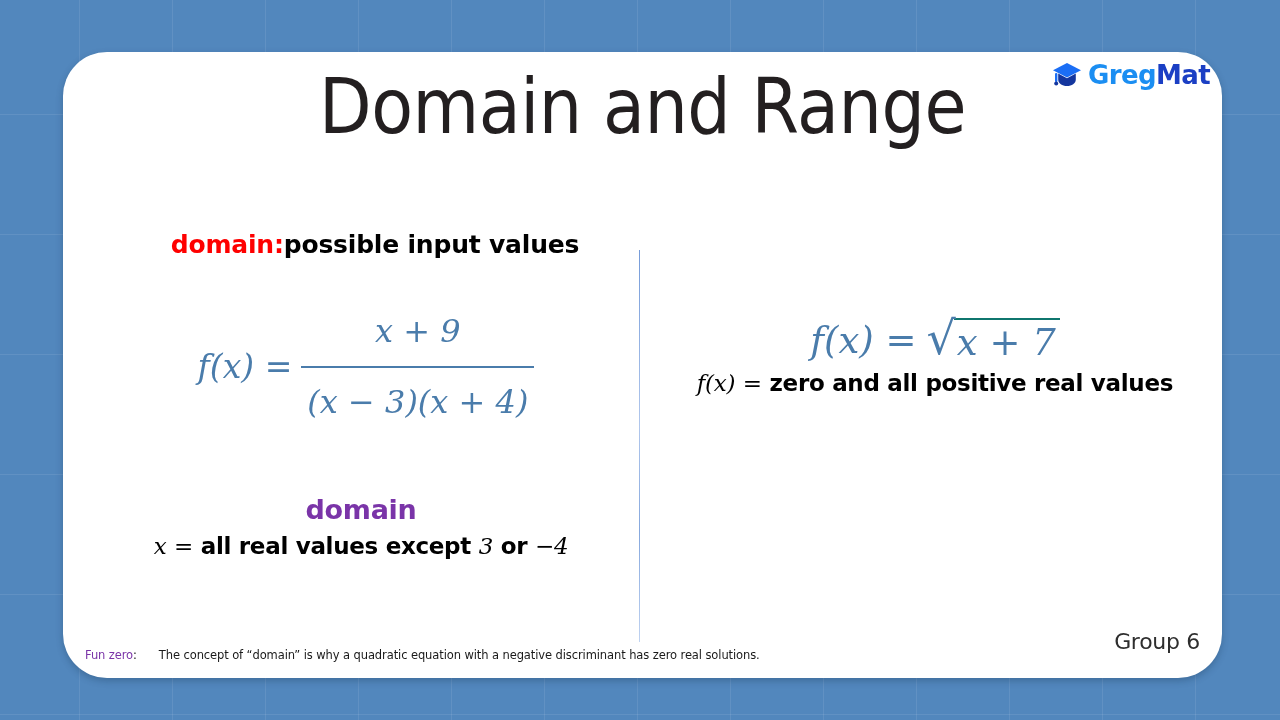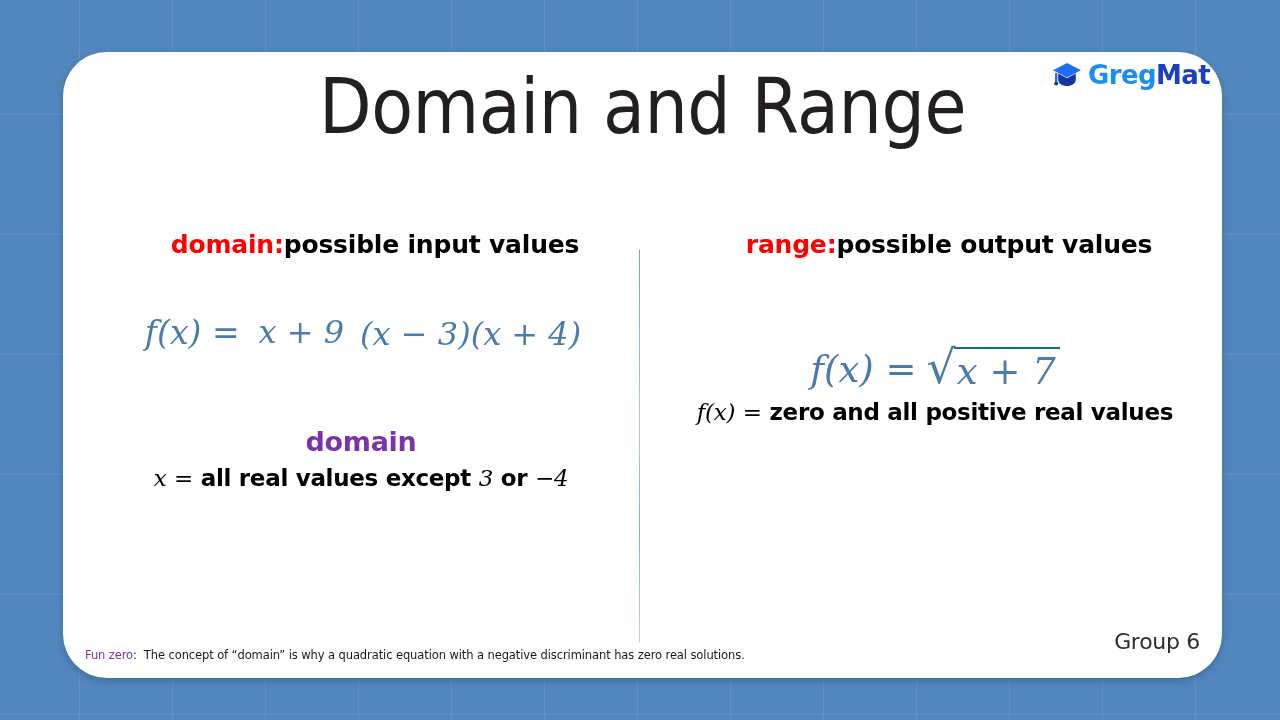--- a/index.html
+++ b/index.html
@@ -137,23 +137,24 @@
     margin-top: 56px;
     font-size: 33px;
     display: flex;
     align-items: center;
     justify-content: center;
     gap: 9px;
     padding-left: 10px;
   }
   .frac {
     display: inline-flex;
-    flex-direction: row;
+    flex-direction: column;
     align-items: center;
     vertical-align: middle;
+    gap: 15px;
   }
   .frac-num {
     padding: 0 10px 2px 10px;
     font-size: 32px;
   }
   .frac-bar {
     width: 100%;
     height: 2px;
     background: #4a7cab;
   }
@@ -220,21 +221,21 @@
     position: absolute;
     left: 22px;
     bottom: 16px;
     font-family: "DejaVu Sans", sans-serif;
     font-size: 11.5px;
     color: #1a1a1a;
     white-space: nowrap;
     letter-spacing: -0.1px;
   }
   #funfact-label { color: #7a34a8; }
-  #funfact-body { margin-left: 7px; }
+  #funfact-body { margin-left: 22px; }
 
   #footer-group {
     position: absolute;
     right: 22px;
     bottom: 24px;
     font-family: "DejaVu Sans", sans-serif;
     font-size: 22px;
     color: #2e2e2e;
     letter-spacing: -0.3px;
   }
@@ -287,23 +288,20 @@
           <span class="mathit">=</span>
           <span>all real values except</span>
           <span class="mathit">3</span>
           <span>or</span>
           <span class="mathit">−4</span>
         </div>
       </div>
 
       <div class="column" id="column-range">
 
-        <div class="col-header">
-          <span class="kw">range:</span><span class="kw-def">possible output values</span>
-        </div>
 
         <div class="formula" id="formula-range">
           <span>f(x) =</span>
           <span class="radical">
             <span class="radical-sign">√</span>
             <span class="radical-body">x + 7</span>
           </span>
         </div>
 
 

